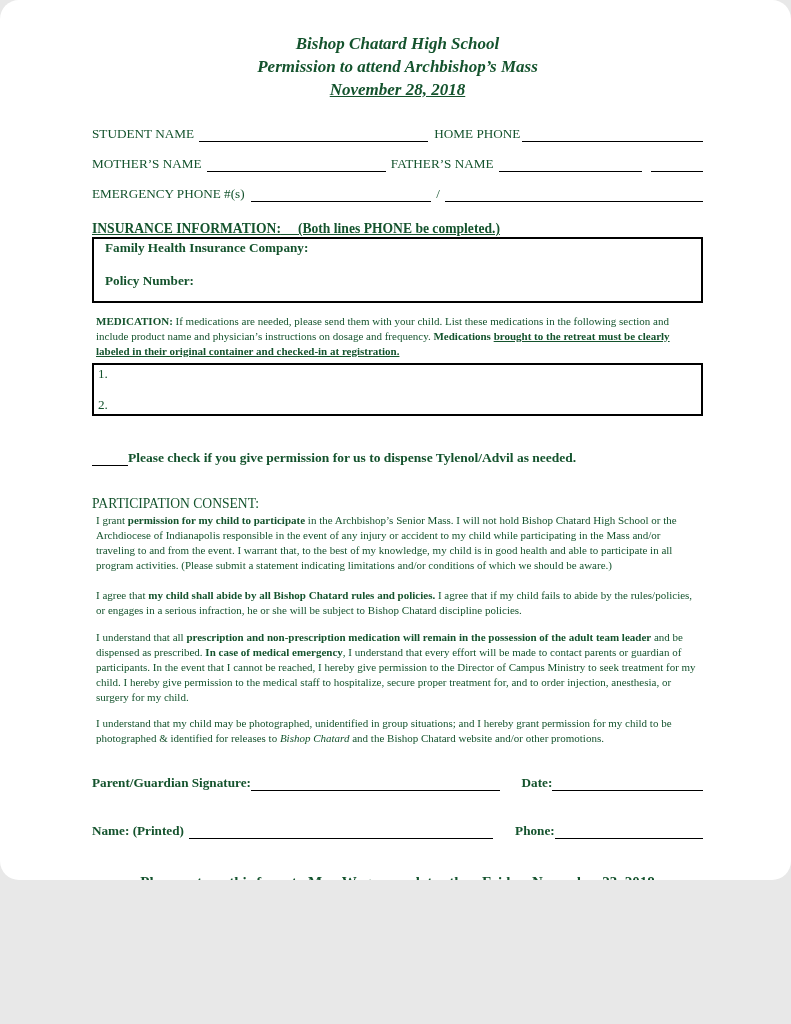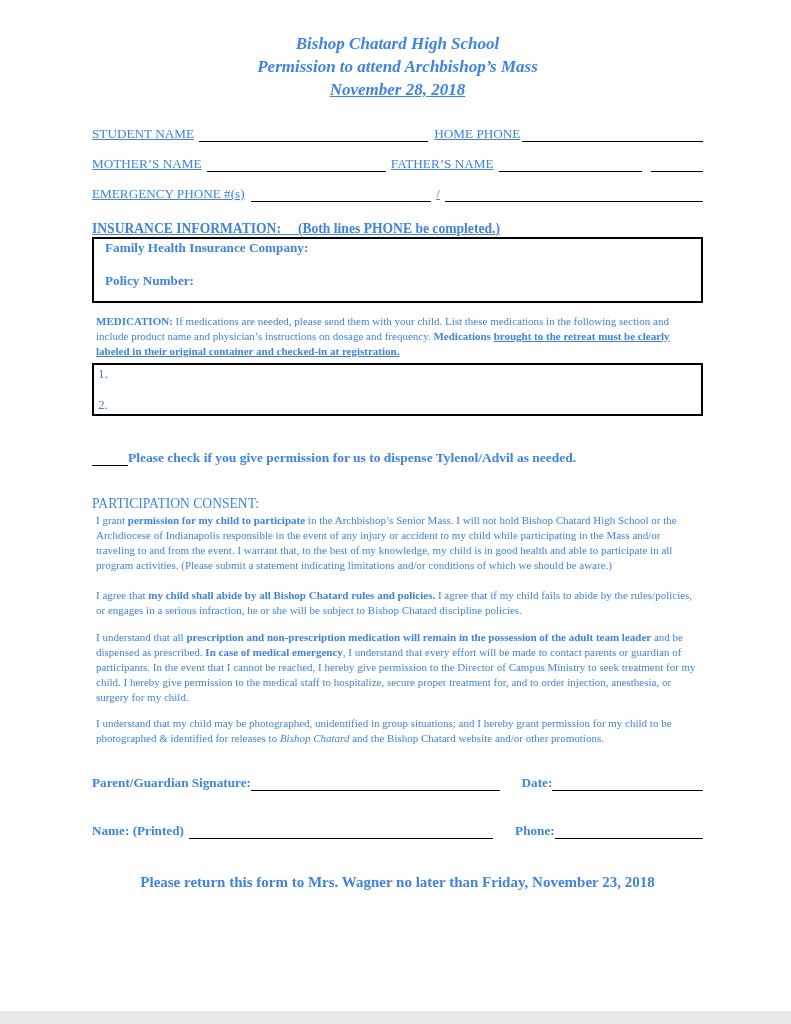--- a/index.html
+++ b/index.html
@@ -1,28 +1,29 @@
 <!DOCTYPE html>
 <html><head>
 <meta charset="utf-8">
 <style>
   html,body { margin:0; padding:0; background:#e8e8e8; }
   .page {
-    position:relative; width:791px; height:1011px; margin:0 auto;
-    background:#ffffff; color:#3b82f6;
+    position:relative; width:791px; height:880px; margin:0 auto;
+    background:#ffffff; color:#14532d;
     font-family:"Liberation Serif", serif;
     overflow:hidden;
+    border-radius:19px;
   }
   .content { position:absolute; left:92px; top:0; width:611px; }
 
   .title-block { margin-top:32px; text-align:center; font-weight:bold; font-style:italic; font-size:17px; line-height:23px; }
   .title-date { text-decoration:underline; }
 
   .row { display:flex; align-items:flex-end; font-size:13.2px; line-height:17px; }
-  .row .label { white-space:nowrap;text-decoration:underline; }
+  .row .label { white-space:nowrap; }
   .blank { border-bottom:1px solid #000; height:15px; }
 
   .contact-row1 { margin-top:24px; }
   .contact-row2 { margin-top:13px; }
   .contact-row3 { margin-top:13px; }
 
   .ins-heading { margin-top:18px; font-size:13.6px; font-weight:bold; line-height:17px; }
   .ins-heading .u { text-decoration:underline; }
   .gap-u { text-decoration:underline; white-space:pre; }
 

